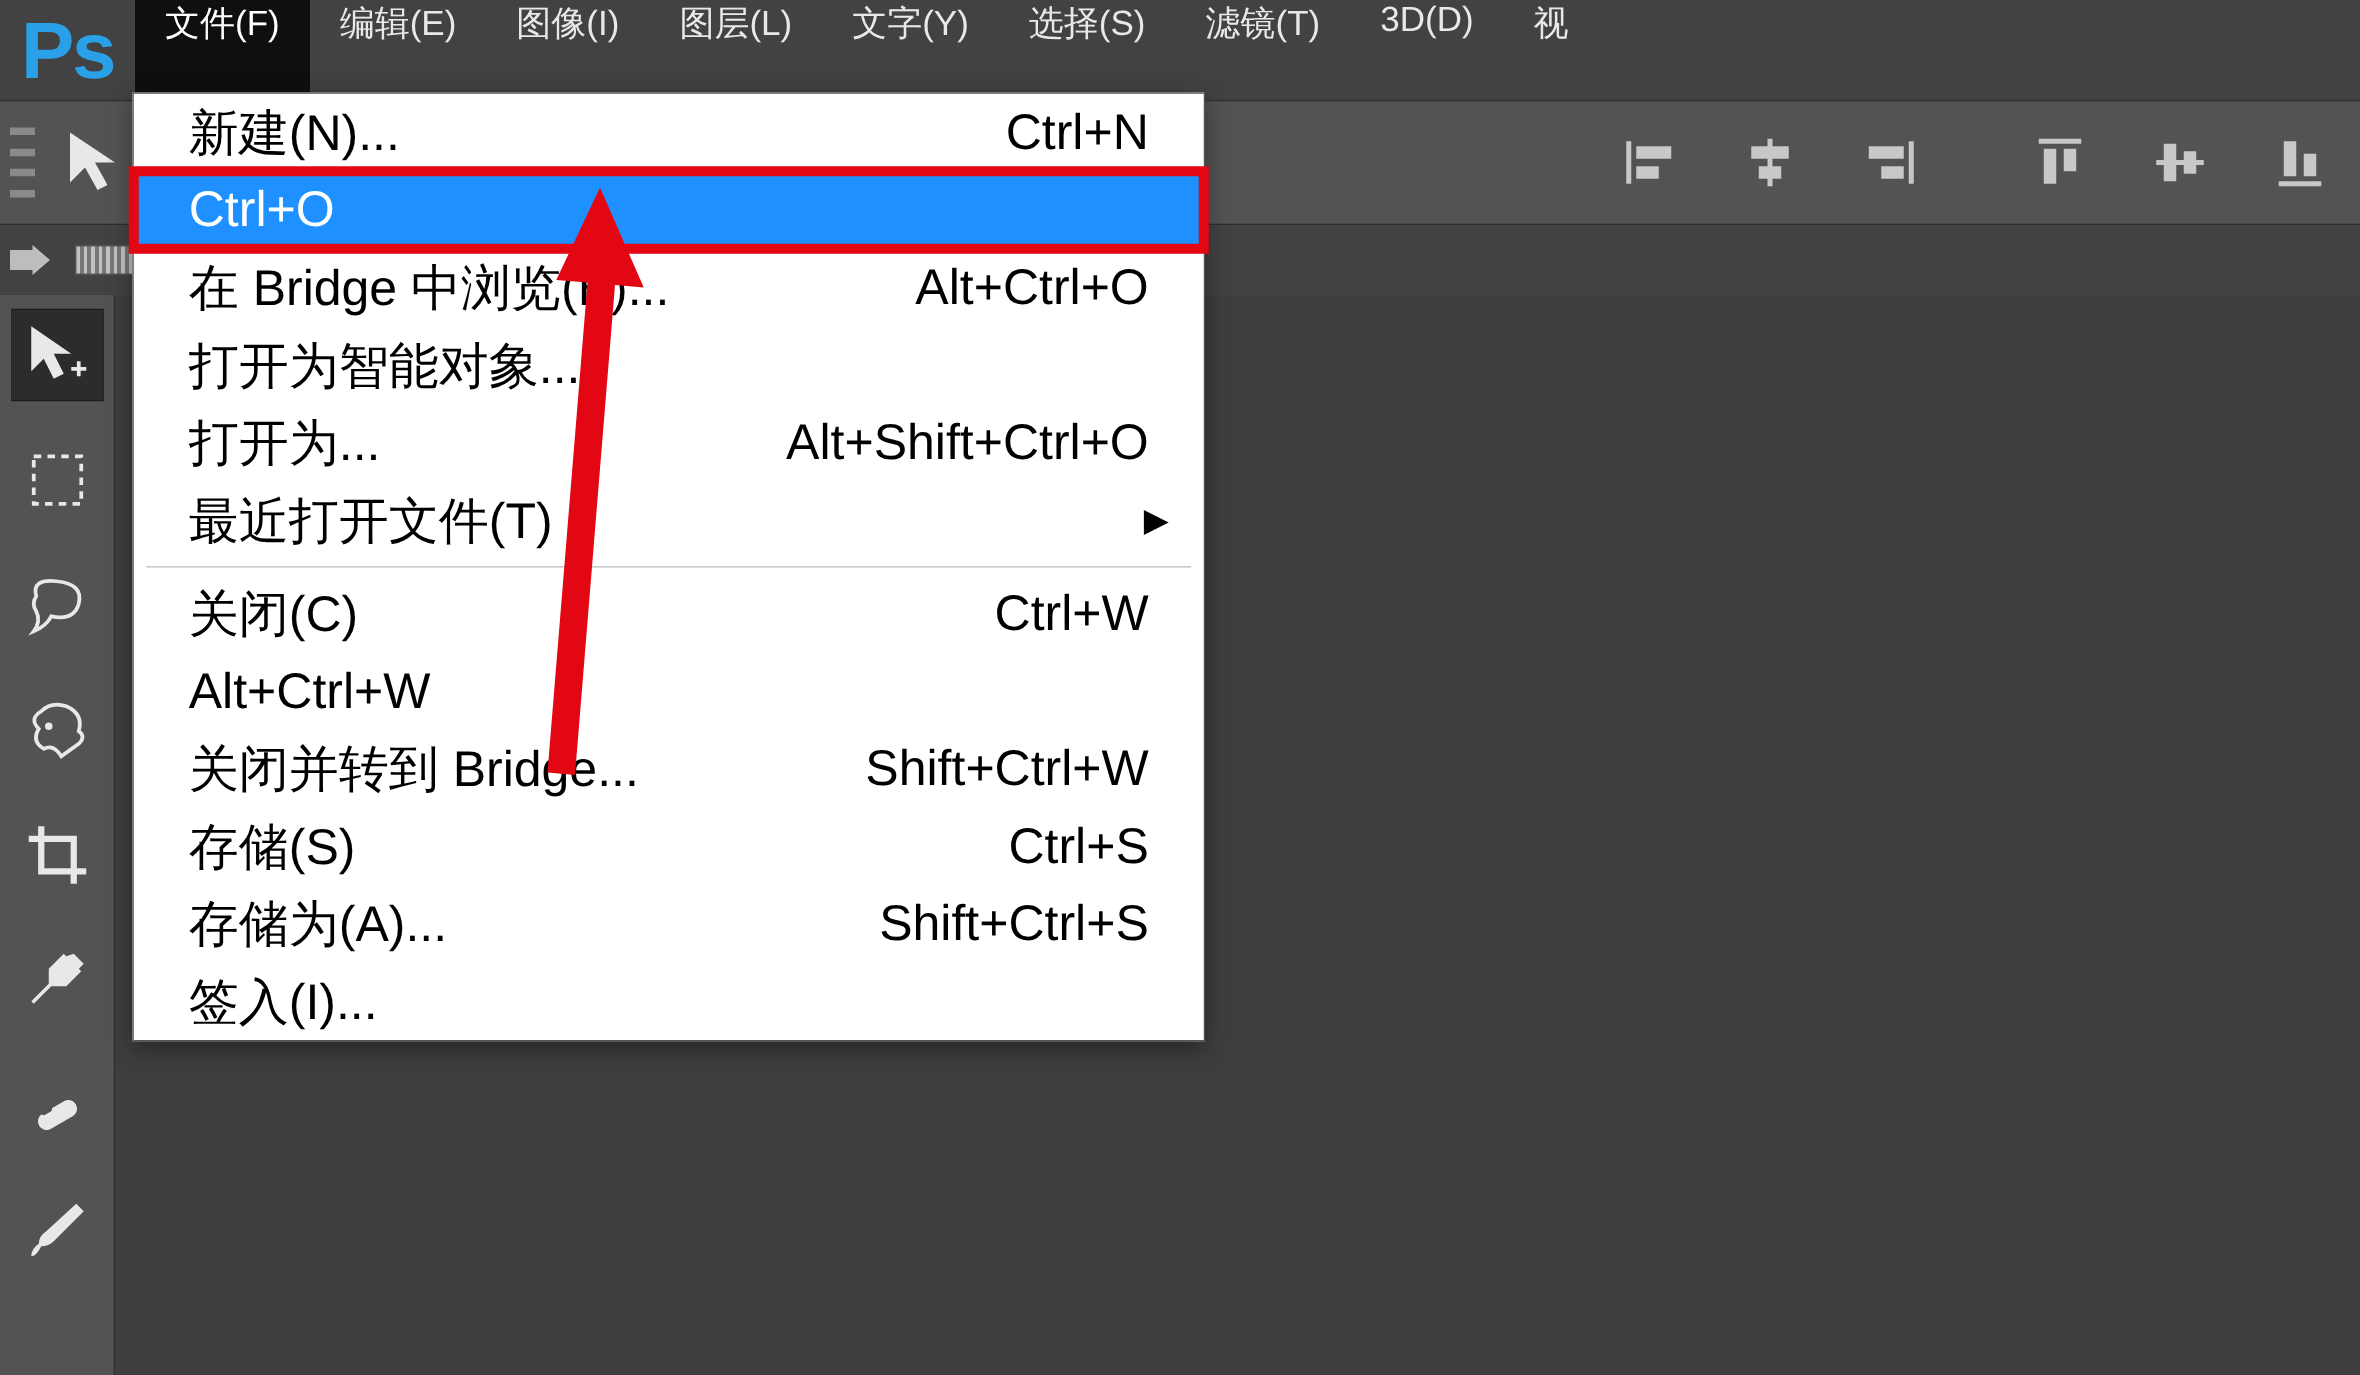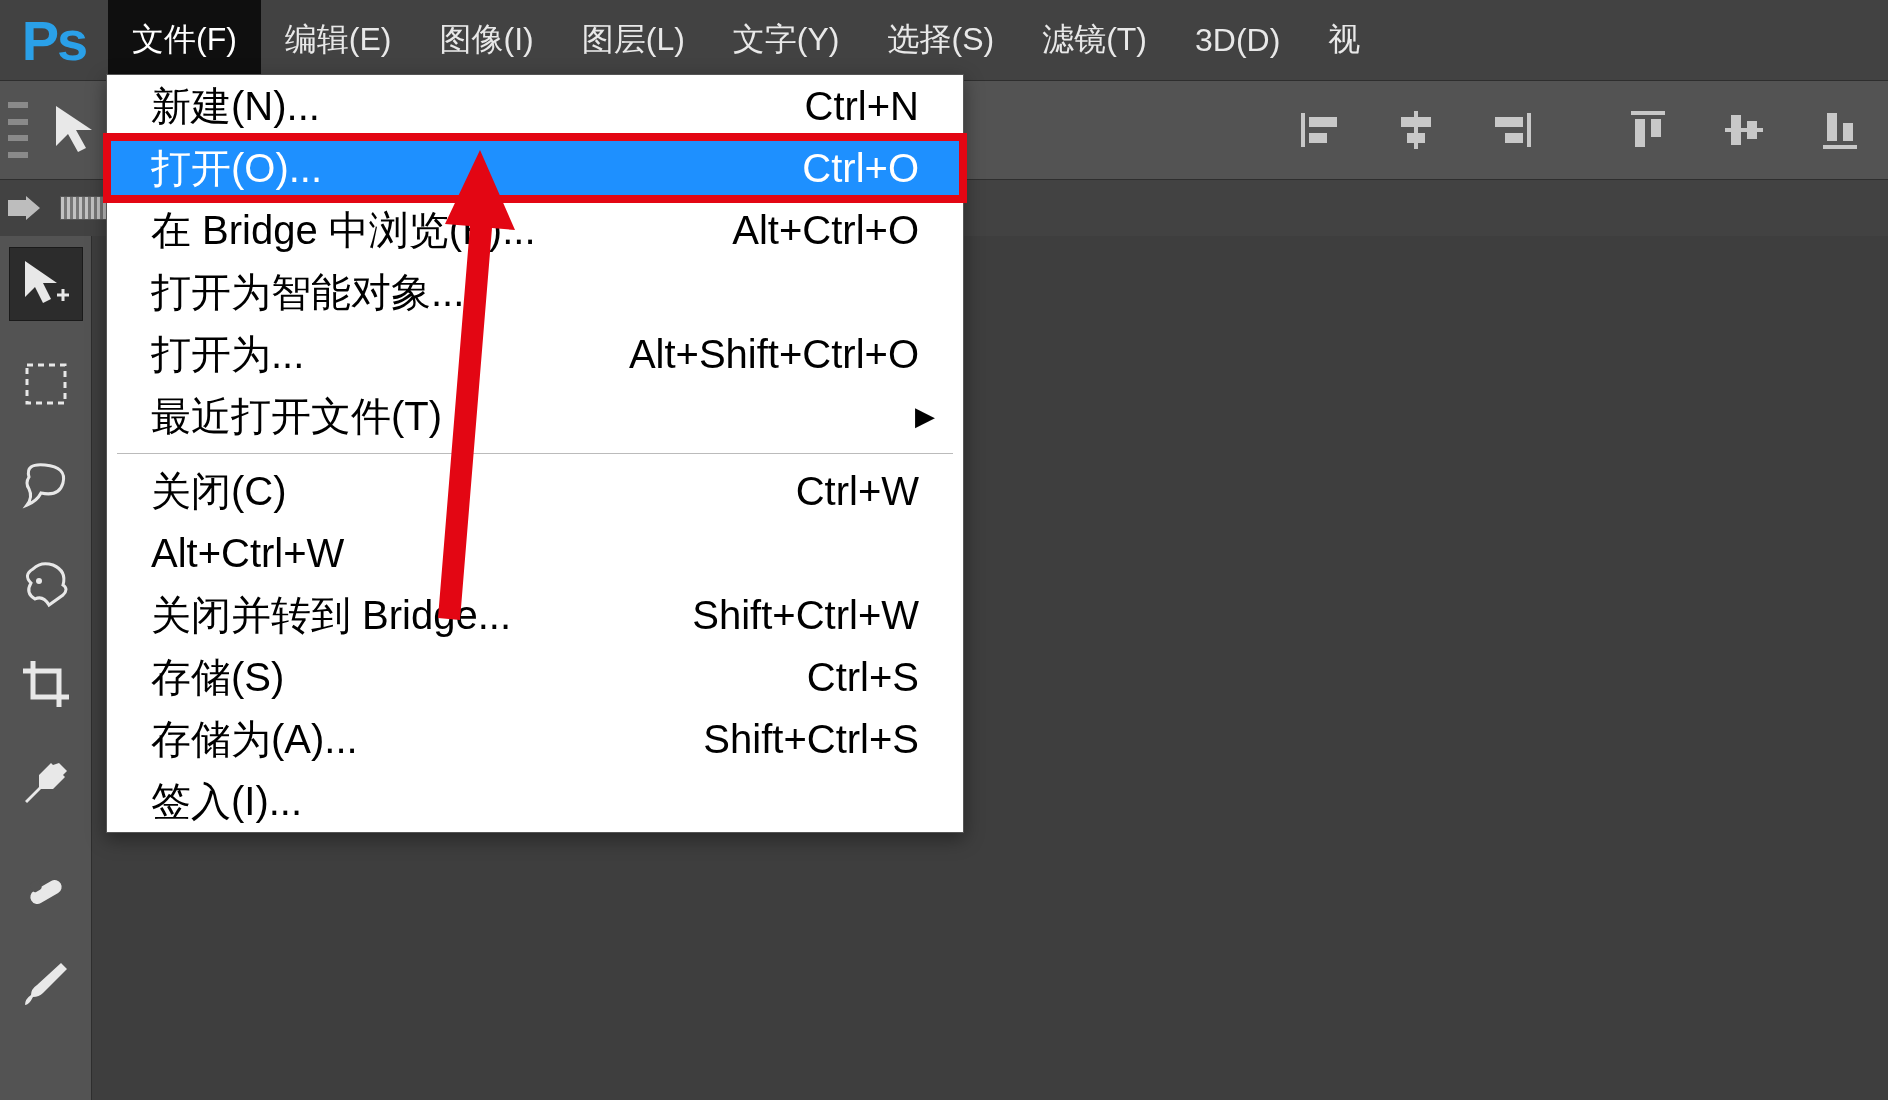--- a/index.html
+++ b/index.html
@@ -1,22 +1,22 @@
 <!DOCTYPE html>
 <html><head>
 <meta charset="utf-8">
 <style>
 * { margin:0; padding:0; box-sizing:border-box; font-family:"Microsoft YaHei","SimSun",Arial,sans-serif; -webkit-font-smoothing:antialiased; }
 html,body{width:1888px;height:1100px;overflow:hidden;background:#4a4a4a;}
 
 
 .menubar{position:absolute;left:0;top:0;width:1888px;height:80px;background:#424242;display:flex;align-items:center;}
 .ps-logo{width:108px;height:80px;display:flex;align-items:center;justify-content:center;}
-.ps-logo span{color:#2aa0e8;font-weight:800;font-size:56px;font-family:Arial,Helvetica,sans-serif;letter-spacing:-2px;}
-.menu-item{height:80px;padding:0 24px;display:flex;align-items:center;color:#e8e8e8;font-size:32px;white-space:nowrap;cursor:default;}
+.ps-logo span{color:#2aa0e8;font-weight:800;font-size:64px;font-family:Arial,Helvetica,sans-serif;letter-spacing:-2px;}
+.menu-item{height:80px;padding:0 24px;display:flex;color:#e8e8e8;font-size:28px;white-space:nowrap;cursor:default;}
 .menu-item.active{background:#0f0f0f;color:#fff;}
 
 
 .optbar{position:absolute;left:0;top:80px;width:1888px;height:100px;background:#535353;border-top:1px solid #2e2e2e;border-bottom:1px solid #2e2e2e;display:flex;align-items:center;padding-left:8px;}
 .opt-grip{width:20px;height:56px;display:flex;flex-direction:column;justify-content:space-between;margin-right:20px;}
 .opt-grip div{height:6px;background:#8a8a8a;}
 .opt-cursor{width:60px;height:60px;position:relative;margin-right:20px;}
 .opt-cursor svg{position:absolute;left:0;top:0;}
 
 .opt-spacer{flex:1;}
@@ -201,21 +201,20 @@
       </svg>
   </div>
 </div>
 
 <div class="dropdown">
   <div class="dd-row">
       <span class="lbl">新建(N)...</span>
       <span class="sc">Ctrl+N</span>
     </div>
   <div class="dd-row highlight">
-      <span class="lbl">打开(O)...</span>
       <span class="sc">Ctrl+O</span>
     </div>
   <div class="dd-row">
       <span class="lbl">在 Bridge 中浏览(B)...</span>
       <span class="sc">Alt+Ctrl+O</span>
     </div>
   <div class="dd-row">
       <span class="lbl">打开为智能对象...</span>
     </div>
   <div class="dd-row">

